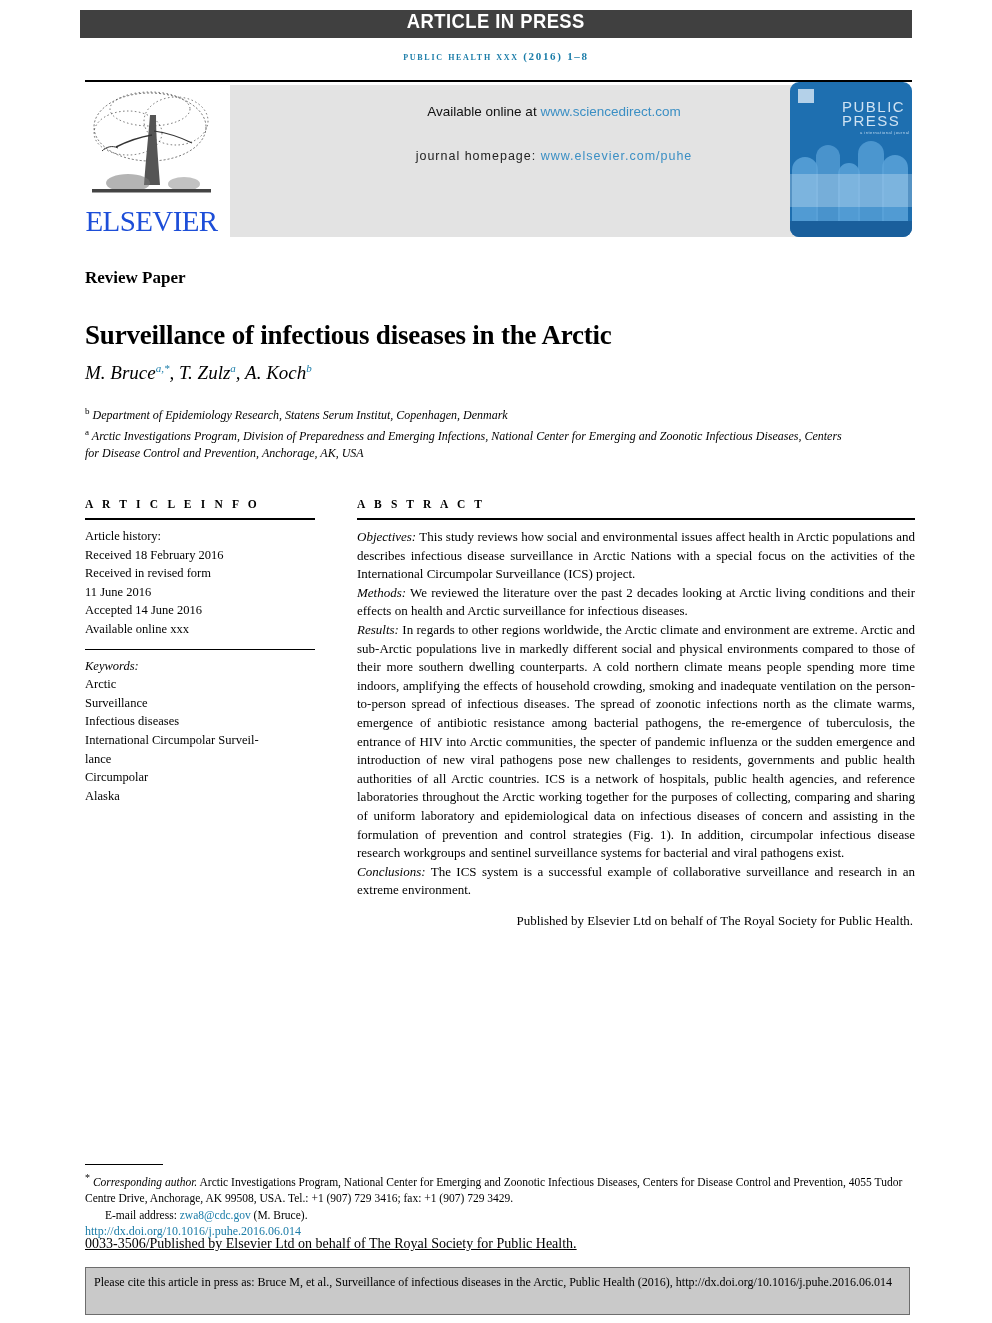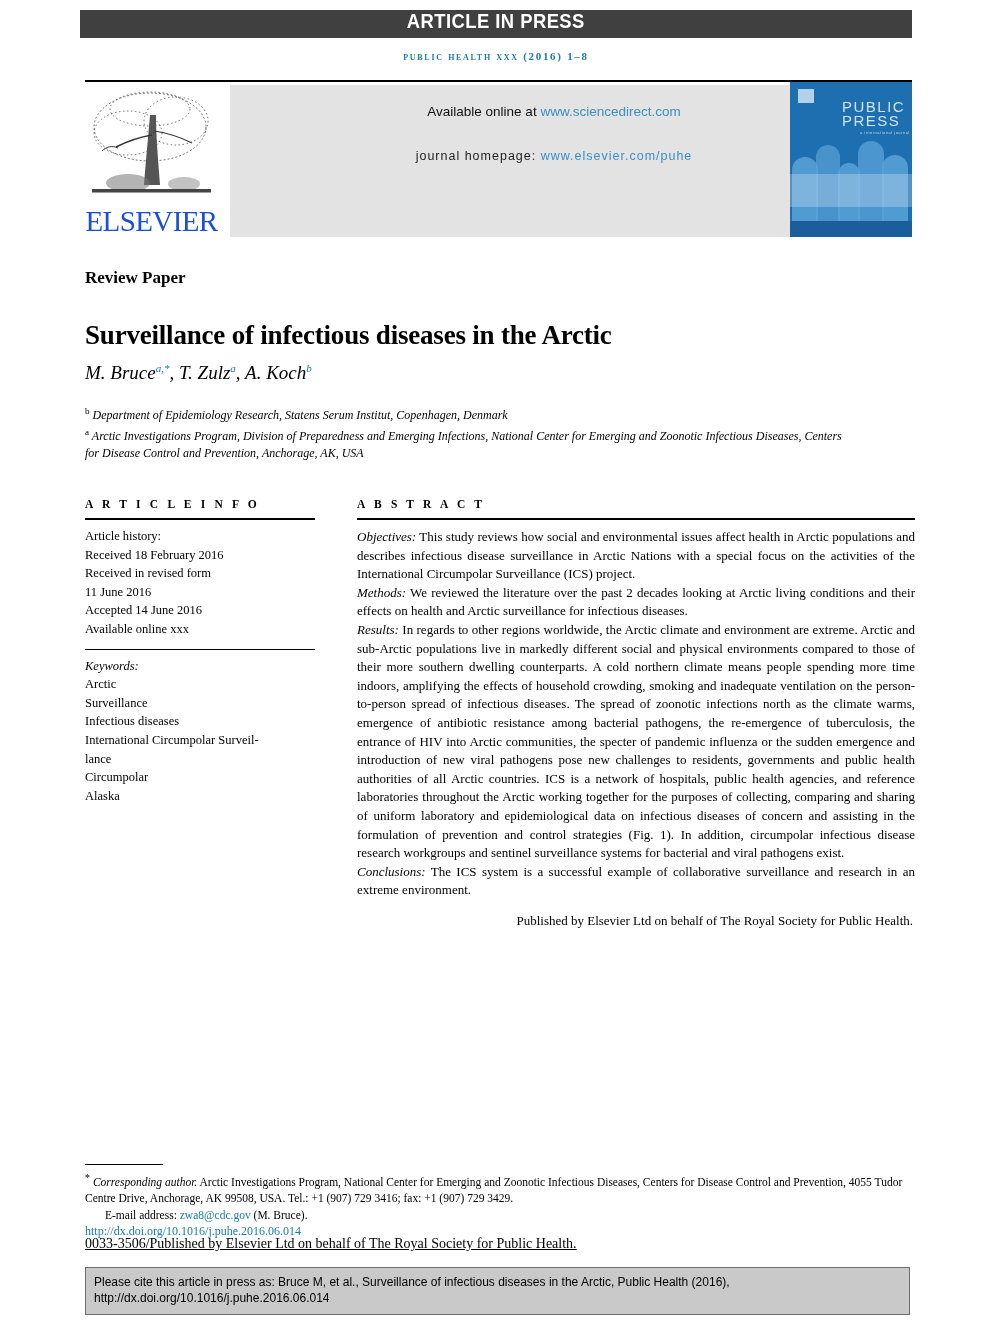--- a/index.html
+++ b/index.html
@@ -104,20 +104,21 @@
   }
   .homepage-line a { color: #3b8fc4; text-decoration: none; }
 
   
   .cover {
     position: absolute;
     left: 705px; top: 2px;
     width: 122px; height: 155px;
     background: #1e6fb0;
     overflow: hidden;
+    border-radius: 9px;
   }
   .cover .band-light {
     position: absolute; left:0; top: 92px; width: 122px; height: 33px;
     background: rgba(255,255,255,0.25);
   }
   .cover .band-bottom {
     position: absolute; left:0; bottom: 0; width: 122px; height: 16px;
     background: #1a5f9c;
   }
   .cover .cover-title {
@@ -236,21 +237,21 @@
     text-decoration: underline;
   }
 
   
   .cite-box {
     position: absolute; left: 85px; top: 1267px;
     width: 825px; height: 48px;
     background: #c9c9c9;
     border: 1px solid #6d6d6d;
     padding: 6px 8px;
-    font-family: Liberation Sans, sans-serif;
+    font-family: Liberation Serif, serif;
     font-size: 12px;
     line-height: 16px;
   }
 </style>
 </head>
 <body>
 
 <div class="aip-banner">
   <span>ARTICLE IN PRESS</span>
 </div>

